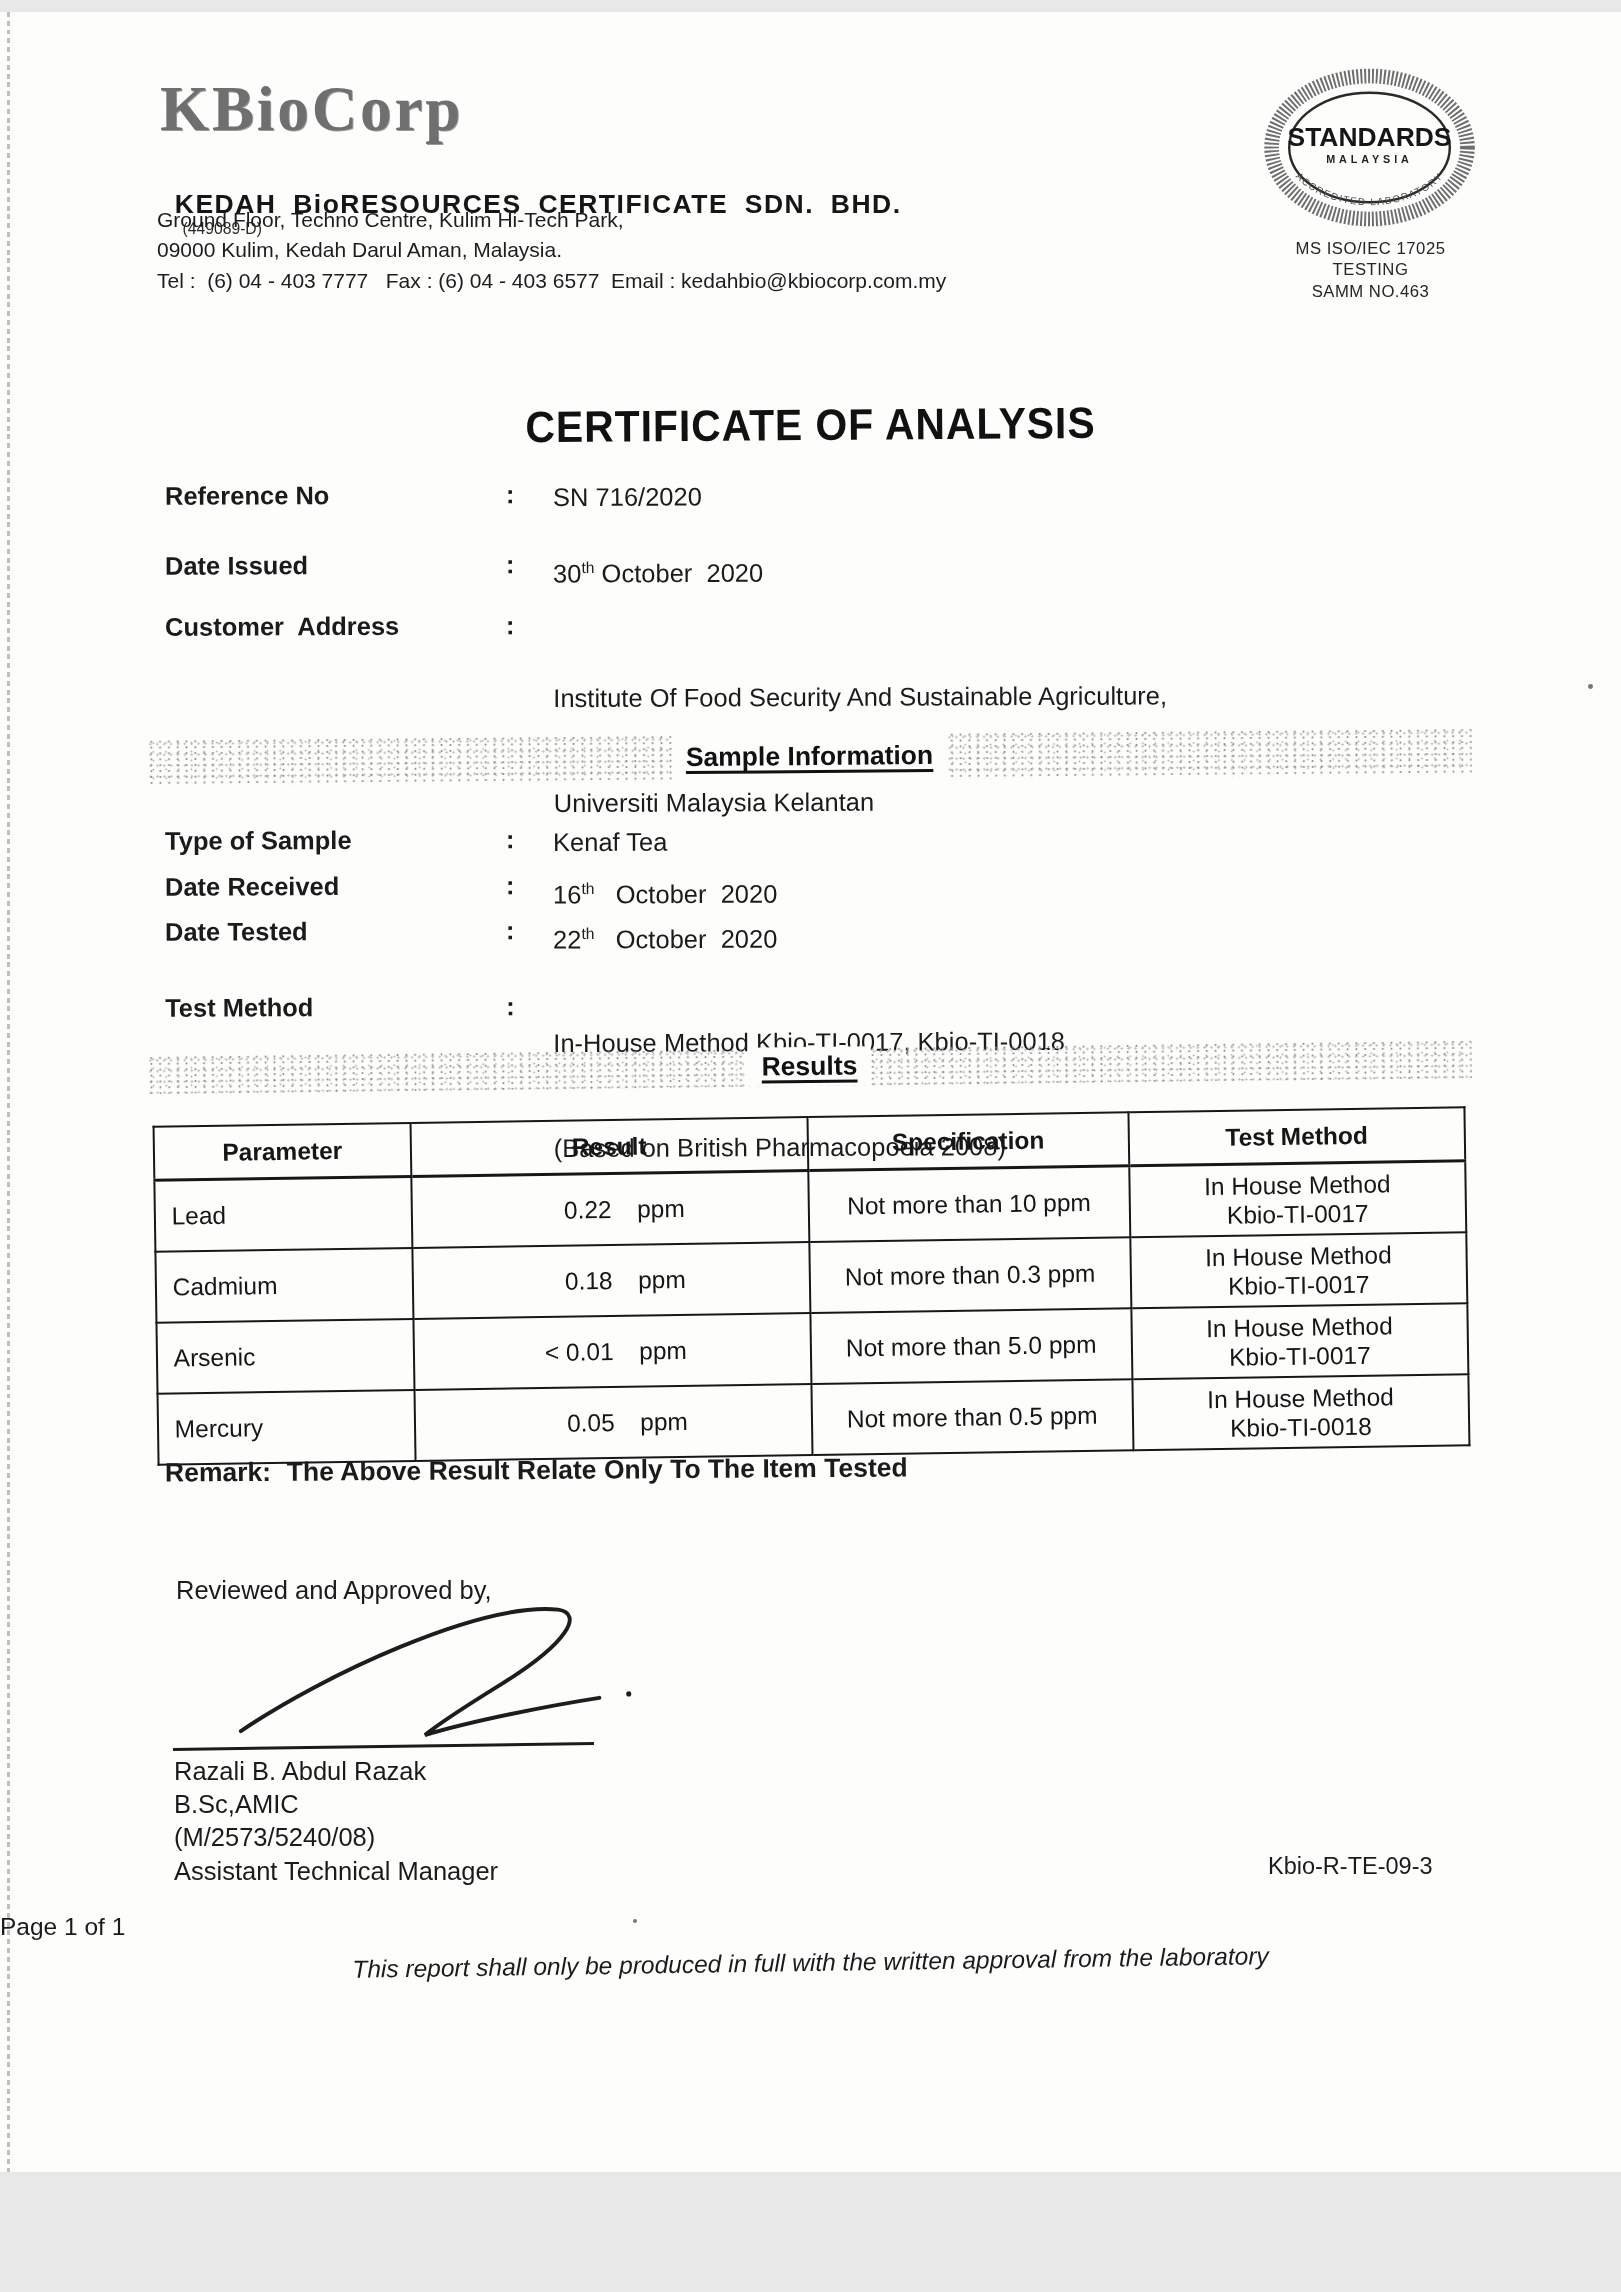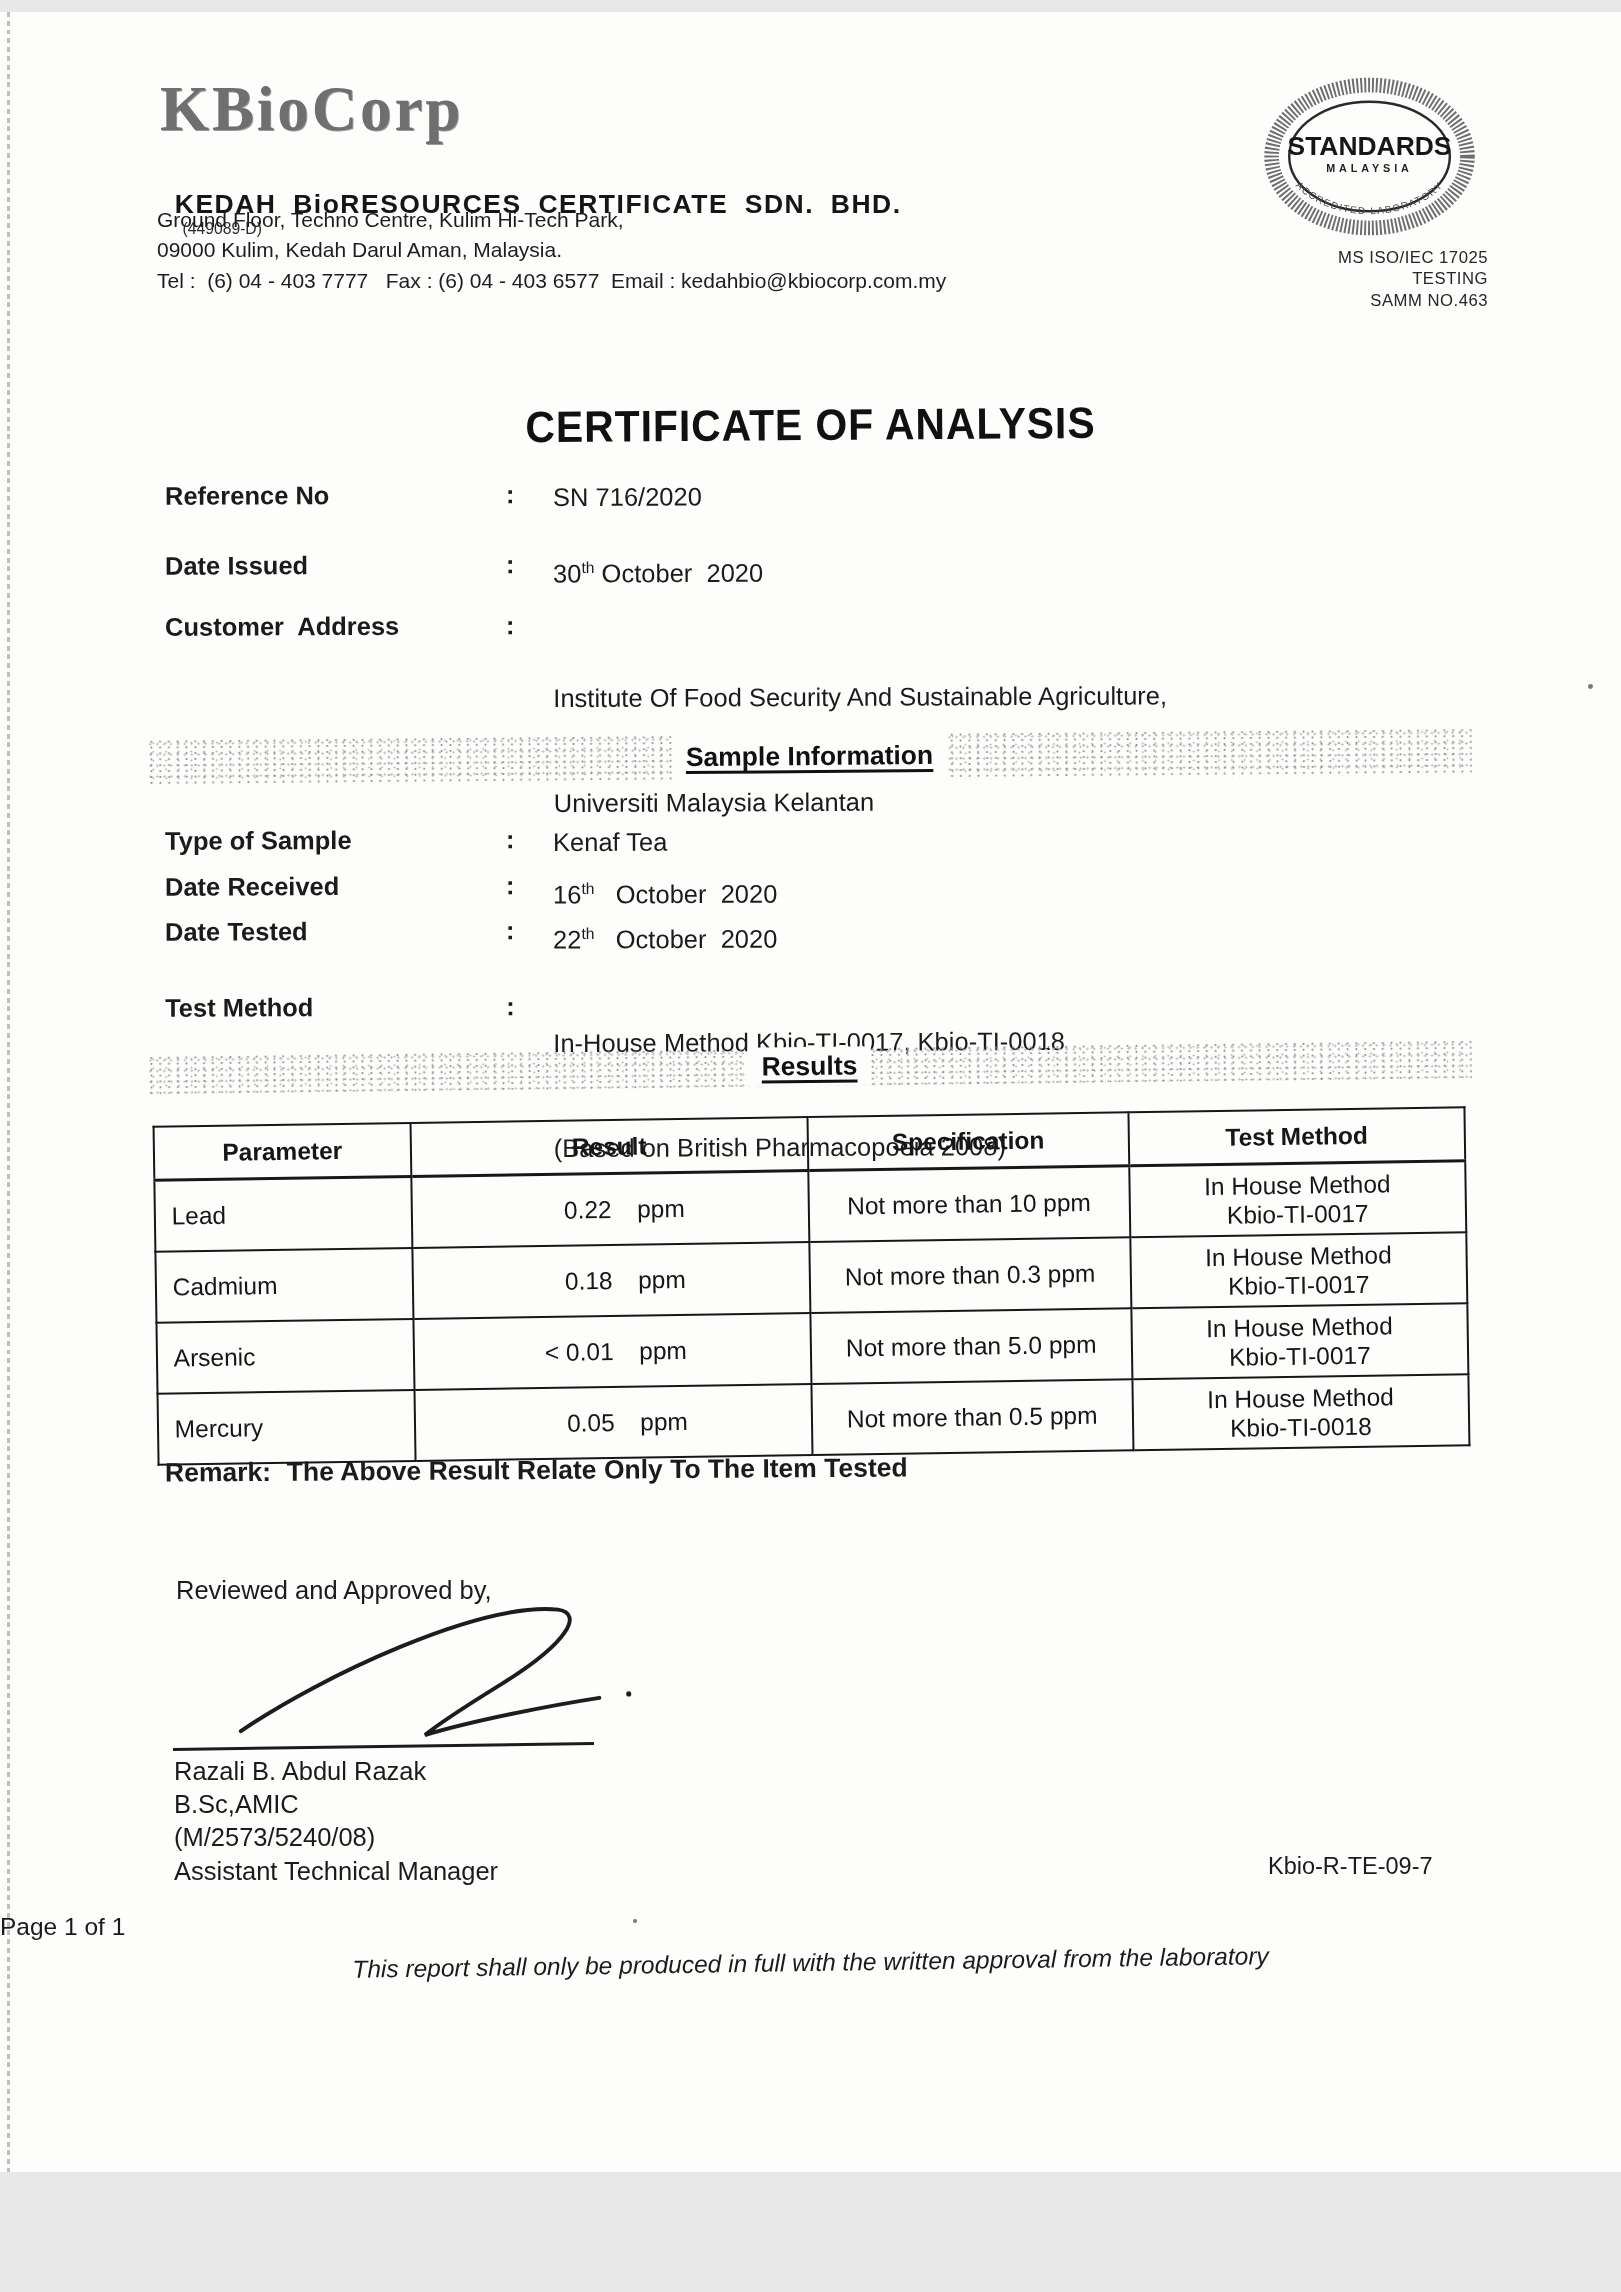--- a/index.html
+++ b/index.html
@@ -24,21 +24,21 @@
     text-shadow:1px 1px 0 #9a9a9a;
   }
   .company-line{position:absolute;left:157px;top:159px;white-space:pre;}
   .company-name{font-weight:bold;font-size:26.5px;letter-spacing:1.5px;word-spacing:7.8px;color:#161616;}
   .company-reg{font-size:15.7px;font-weight:normal;color:#2a2a2a;margin-left:7.8px;}
   .addr{position:absolute;left:157px;font-size:21px;color:#1d1d1d;white-space:pre-wrap;}
   #addr1{top:196px;text-align:center;}
   #addr2{top:226px;}
   #addr3{top:257px;}
   
-  .seal-wrap{position:absolute;left:1253px;top:62px;width:235px;text-align:right;}
+  .seal-wrap{position:absolute;left:1253px;top:53px;width:235px;text-align:center;}
   .seal-captions{margin-top:3.9px;font-size:16.7px;line-height:21.6px;font-weight:normal;color:#262626;letter-spacing:0.5px;}
   
   .title{
     position:absolute;left:0;top:388px;width:1621px;text-align:center;
     font-size:44px;font-weight:bold;letter-spacing:1px;color:#111;
     transform:scaleX(.93) rotate(-0.4deg);
   }
   
   .field{position:absolute;left:165px;width:1274px;height:39px;font-size:25.5px;}
   .field .label{position:absolute;left:0;font-weight:bold;white-space:pre;}
@@ -262,21 +262,21 @@
   <svg class="signature-svg" width="431" height="162" viewBox="0 0 440 165">
     <path d="M 8 150 C 90 94 252 18 332 26 C 358 30 342 60 274 102 C 232 128 208 144 196 154 C 242 140 322 124 374 116" fill="none" stroke="#1d1d1d" stroke-width="4" stroke-linecap="round"></path>
     <circle cx="404" cy="112" r="2.6" fill="#1d1d1d"></circle>
   </svg>
   <div class="signature-line"></div>
   <div class="approver" id="approver-name">Razali B. Abdul Razak</div>
   <div class="approver" id="approver-qual">B.Sc,AMIC</div>
   <div class="approver" id="approver-member">(M/2573/5240/08)</div>
   <div class="approver" id="approver-pos">Assistant Technical Manager</div>
 
-  <div class="doc-code">Kbio-R-TE-09-7</div>
+  <div class="doc-code">Kbio-R-TE-09-3</div>
   <div class="page-info">Page 1 of 1</div>
   <div class="footer-note">This report shall only be produced in full with the written approval from the laboratory</div>
 
   <div class="artifact-dot" style="left:1588px;top:672px;width:4.9px;height:4.9px;"></div>
   <div class="artifact-dot" style="left:633px;top:1907px;width:3.9px;height:3.9px;"></div>
   <div class="artifact-tick" style="left:1300px;top:2247px;"></div>
 
 </div>
 
 

